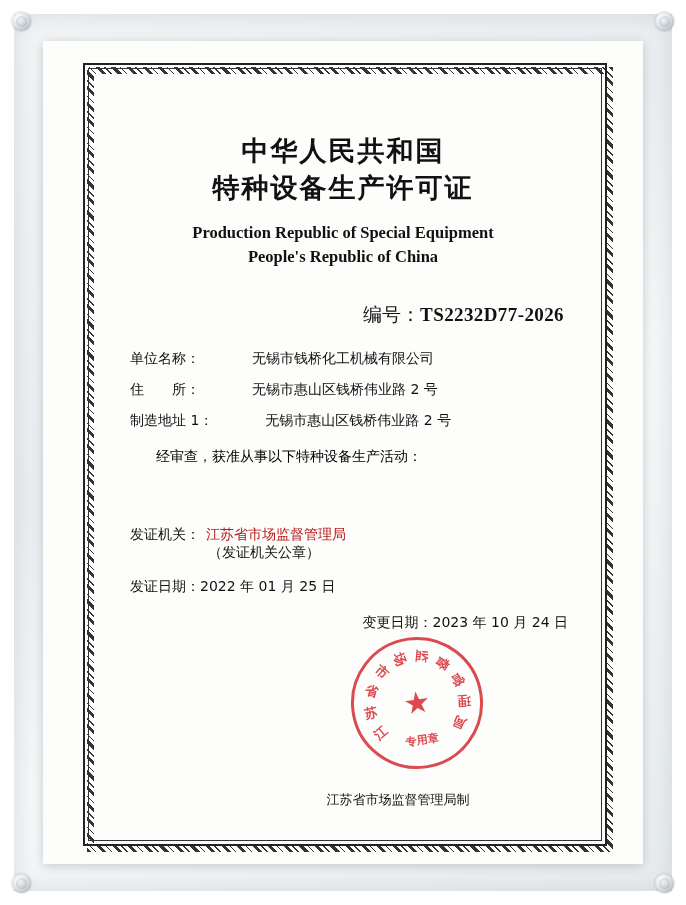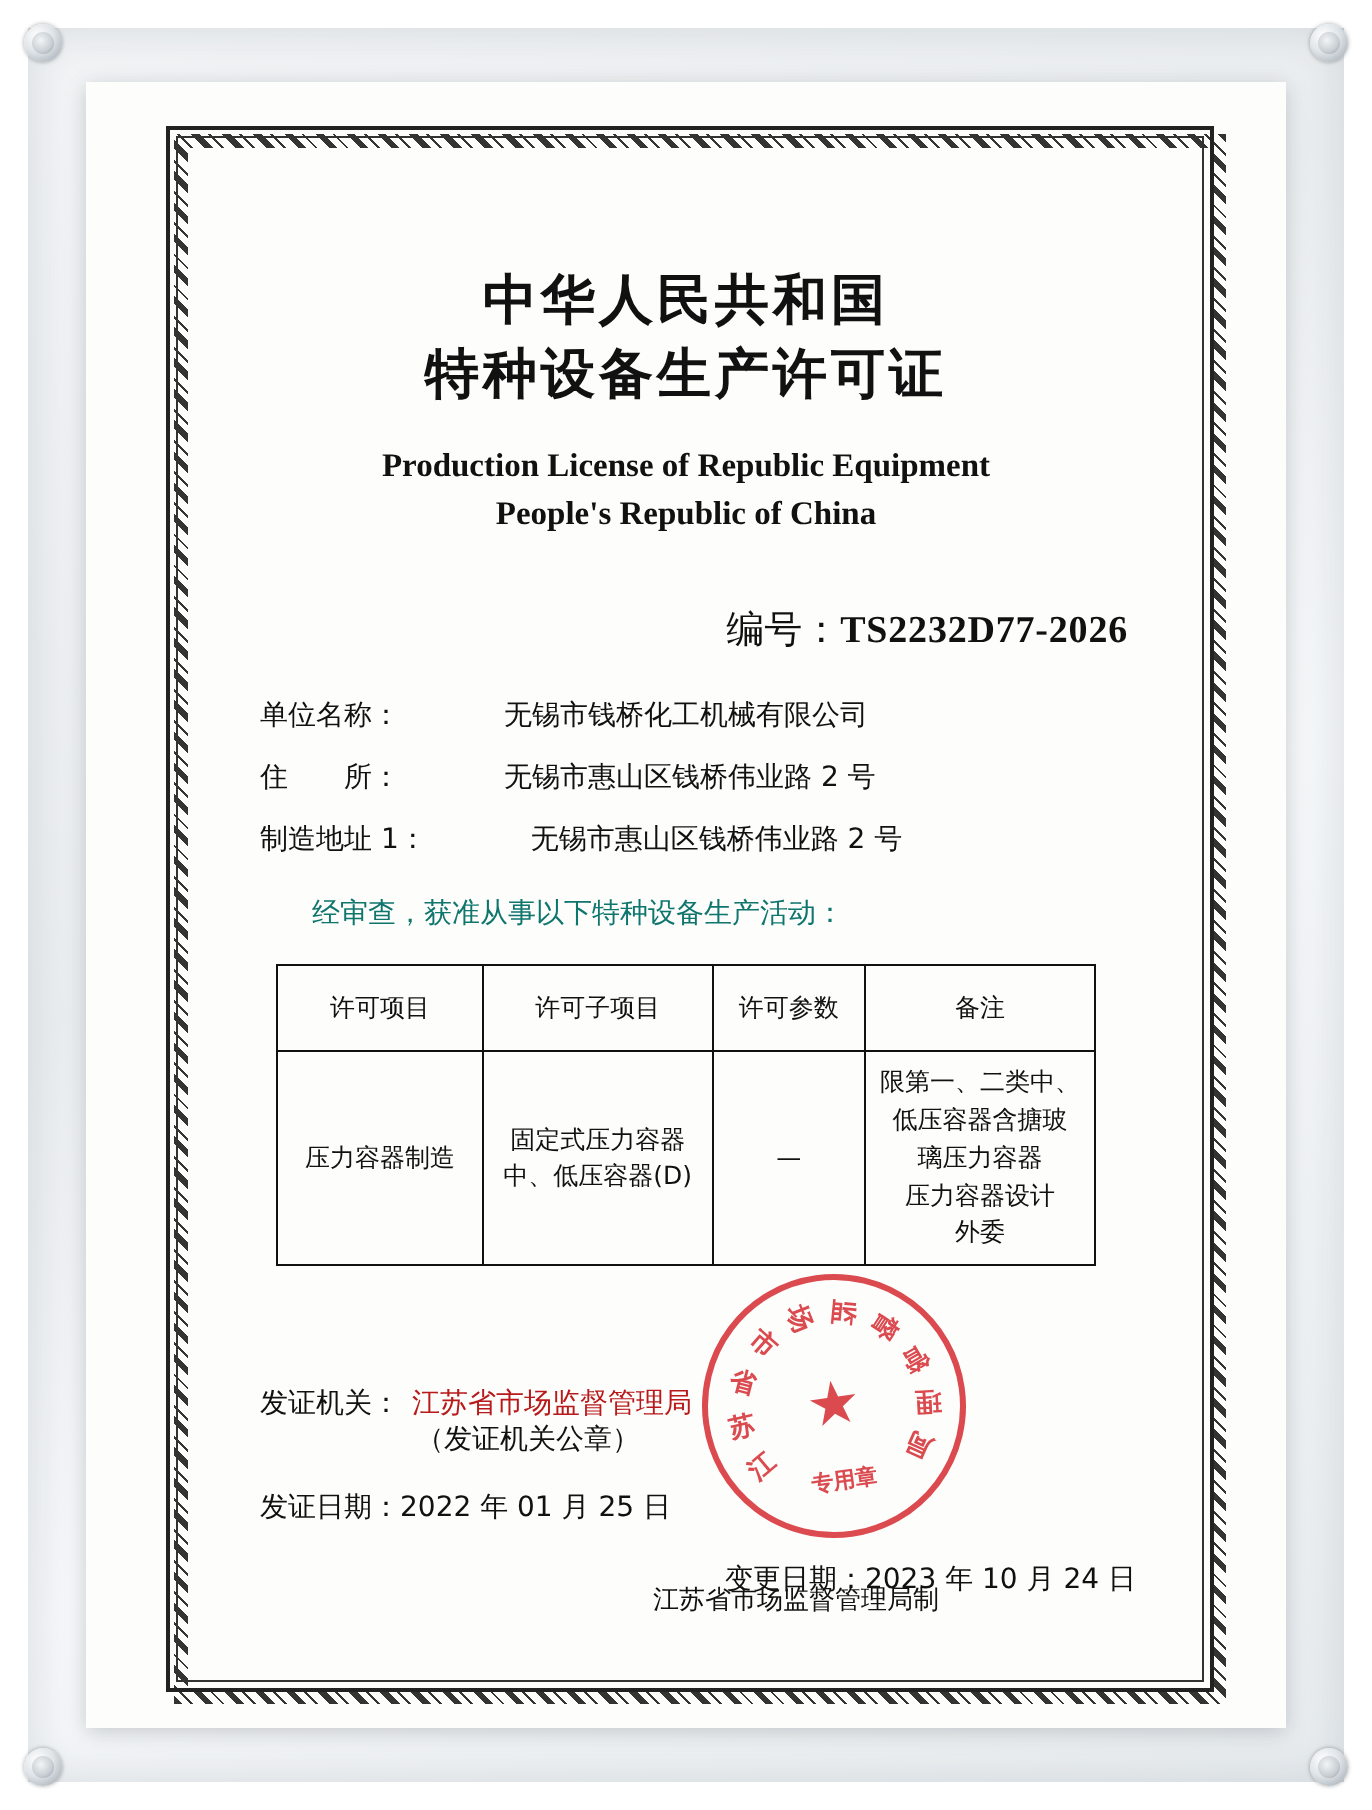--- a/index.html
+++ b/index.html
@@ -147,21 +147,21 @@
     white-space: pre;
   }
   .field .val {
     margin-left: 4px;
   }
   .statement {
     margin-top: 20px;
     padding-left: 58px;
     font-family: "DejaVu Sans", sans-serif;
     font-size: 14px;
-    color: #0f766e;
+    color: #000000;
   }
 
   
   table.permit {
     margin: 16px auto 0 auto;
     border-collapse: collapse;
     width: 410px;
     font-family: "DejaVu Sans", sans-serif;
     font-size: 12.5px;
     color: #111;
@@ -288,21 +288,21 @@
     </div>
 
     <div class="paper">
 
       <div class="title-cn">
         <div>中华人民共和国</div>
         <div>特种设备生产许可证</div>
       </div>
 
       <div class="title-en">
-        <div>Production License of Republic Equipment</div>
+        <div>Production Republic of Special Equipment</div>
         <div>People's Republic of China</div>
       </div>
 
       <div class="serial-row">
         <span>编号：</span><span class="code">TS2232D77-2026</span>
       </div>
 
       <div class="fields">
         <div class="field">
           <span class="lab">单位名称：</span>
@@ -313,43 +313,20 @@
           <span class="val">无锡市惠山区钱桥伟业路 2 号</span>
         </div>
         <div class="field">
           <span class="lab">制造地址 1：</span>
           <span class="val">无锡市惠山区钱桥伟业路 2 号</span>
         </div>
       </div>
 
       <div class="statement">经审查，获准从事以下特种设备生产活动：</div>
 
-      <table class="permit">
-        <thead>
-          <tr>
-            <th class="col1">许可项目</th>
-            <th class="col2">许可子项目</th>
-            <th class="col3">许可参数</th>
-            <th class="col4">备注</th>
-          </tr>
-        </thead>
-        <tbody>
-          <tr>
-            <td>压力容器制造</td>
-            <td style="white-space: pre-line;">固定式压力容器
-中、低压容器(D)</td>
-            <td>—</td>
-            <td style="white-space: pre-line;">限第一、二类中、
-低压容器含搪玻
-璃压力容器
-压力容器设计
-外委</td>
-          </tr>
-        </tbody>
-      </table>
 
       <div class="issuer">
         <span>发证机关：</span><span class="org">江苏省市场监督管理局</span>
         <div class="seal-note">（发证机关公章）</div>
       </div>
 
       <div class="dates">
         <div>
           <span>发证日期：</span><span>2022 年 01 月 25 日</span>
         </div>

